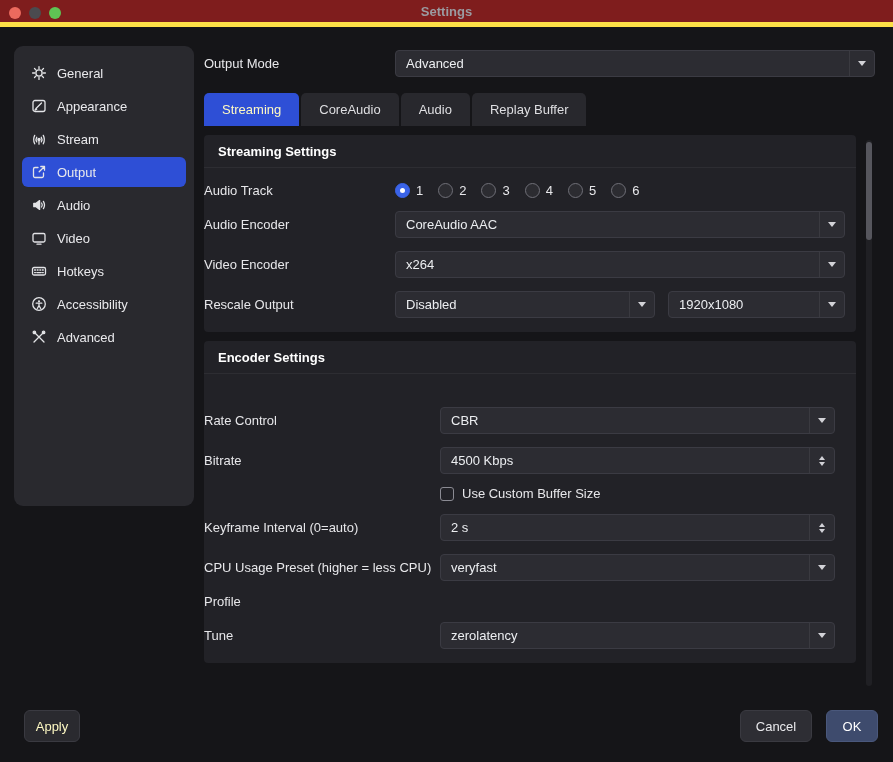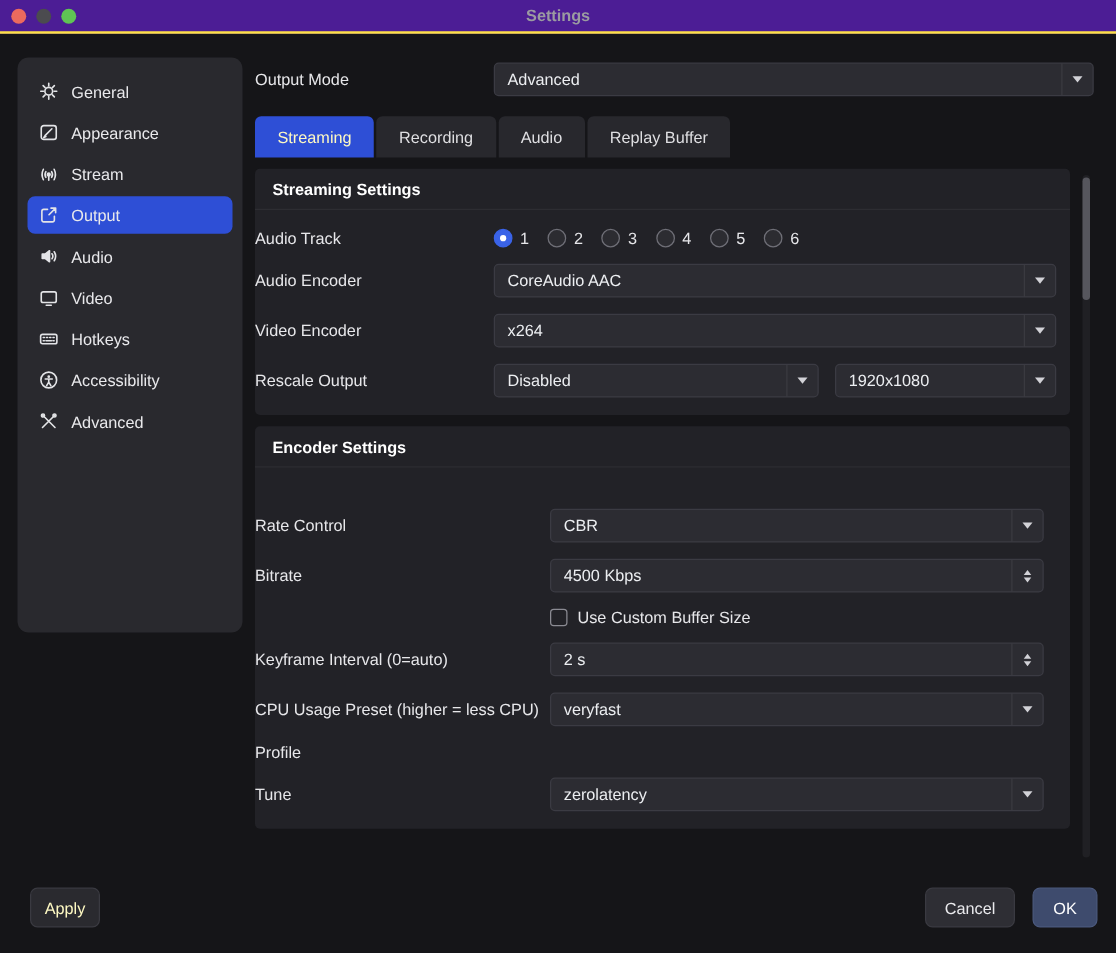--- a/index.html
+++ b/index.html
@@ -5,21 +5,21 @@
   * { margin:0; padding:0; box-sizing:border-box; }
   html,body { width:893px; height:762px; }
   body {
     position:relative; background:#151518; overflow:hidden;
     font-family:"Liberation Sans","DejaVu Sans",sans-serif;
     -webkit-font-smoothing:antialiased; color:#e7e7ea;
   }
 
   
   .titlebar { position:absolute; top:0; left:0; right:0; height:27px;
-    background:#4c1d95; border-bottom:2px solid #fde047;
+    background:#7f1d1d; border-bottom:5px solid #fde047;
     display:flex; align-items:center; justify-content:center;text-align:center; }
   .titlebar .title { font-size:13px; font-weight:bold; color:#9b9ba1; }
   .lights { position:absolute; left:9px; top:7px; display:flex; gap:8px; }
   .light { width:12px; height:12px; border-radius:50%; }
   .light.red { background:#ec6a5e; }
   .light.gray { background:#4b4b4f; }
   .light.green { background:#5fc454; }
 
   
   .sidebar { position:absolute; left:14px; top:46px; width:180px; height:460px;
@@ -200,21 +200,21 @@
           <div class="caret-dn"></div>
         </div>
     </div>
   </div>
 
   <div class="tabs">
     <div class="tab active">
         <span>Streaming</span>
       </div>
     <div class="tab">
-        <span>Recording</span>
+        <span>CoreAudio</span>
       </div>
     <div class="tab">
         <span>Audio</span>
       </div>
     <div class="tab">
         <span>Replay Buffer</span>
       </div>
   </div>
 
   <div class="panel p-stream">

